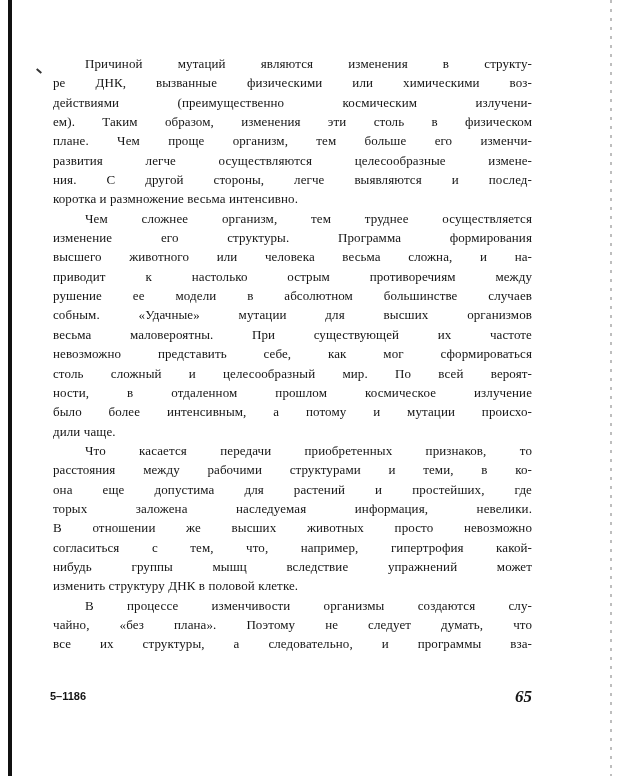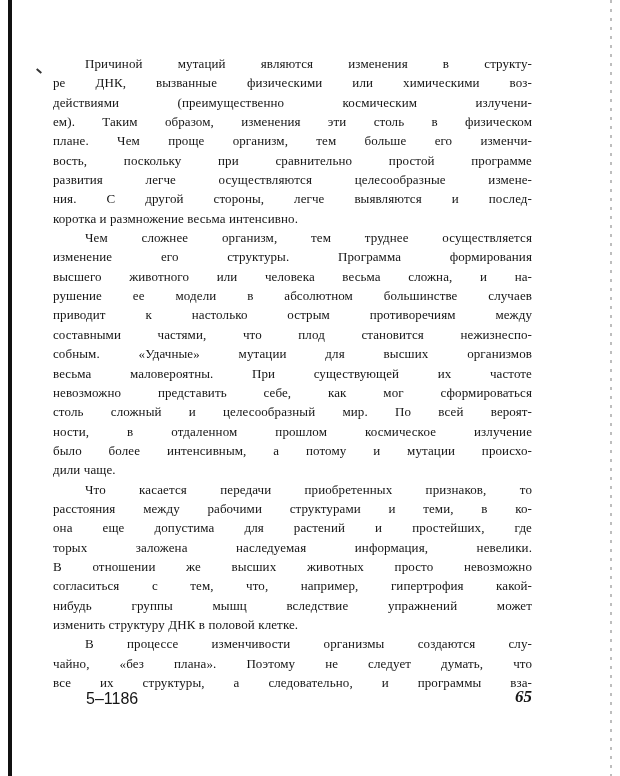--- a/index.html
+++ b/index.html
@@ -66,23 +66,22 @@
       top: 690px;
       left: 50px;
       width: 482px;
       height: 16px;
       font-family: "Liberation Sans", "DejaVu Sans", sans-serif;
     }
     .signature {
       position: absolute;
       left: 0;
       top: 0;
-      font-size: 16px;
-      font-weight: normal;
-      margin-left: 36px;
+      font-size: 11px;
+      font-weight: bold;
     }
     .page-number {
       position: absolute;
       right: 0;
       top: -3px;
       font-size: 17px;
       font-weight: bold;
       font-style: italic;
       font-family: "Liberation Serif", "DejaVu Serif", serif;
     }
@@ -95,33 +94,31 @@
 <div class="speck" style="left:36px; top:70px;"></div>
 
 <div class="text-block">
 
   <div>
     <span class="line indent">Причиной мутаций являются изменения в структу-</span>
     <span class="line">ре ДНК, вызванные физическими или химическими воз-</span>
     <span class="line">действиями (преимущественно космическим излучени-</span>
     <span class="line">ем). Таким образом, изменения эти столь в физическом</span>
     <span class="line">плане. Чем проще организм, тем больше его изменчи-</span>
-    <span class="line">вость, поскольку при сравнительно простой программе</span>
     <span class="line">развития легче осуществляются целесообразные измене-</span>
     <span class="line">ния. С другой стороны, легче выявляются и послед-</span>
     <span class="line last">коротка и размножение весьма интенсивно.</span>
   </div>
 
   <div>
     <span class="line indent">Чем сложнее организм, тем труднее осуществляется</span>
     <span class="line">изменение его структуры. Программа формирования</span>
     <span class="line">высшего животного или человека весьма сложна, и на-</span>
+    <span class="line">приводит к настолько острым противоречиям между</span>
     <span class="line">рушение ее модели в абсолютном большинстве случаев</span>
-    <span class="line">приводит к настолько острым противоречиям между</span>
-    <span class="line">составными частями, что плод становится нежизнеспо-</span>
     <span class="line">собным. «Удачные» мутации для высших организмов</span>
     <span class="line">весьма маловероятны. При существующей их частоте</span>
     <span class="line">невозможно представить себе, как мог сформироваться</span>
     <span class="line">столь сложный и целесообразный мир. По всей вероят-</span>
     <span class="line">ности, в отдаленном прошлом космическое излучение</span>
     <span class="line">было более интенсивным, а потому и мутации происхо-</span>
     <span class="line last">дили чаще.</span>
   </div>
 
   <div>

